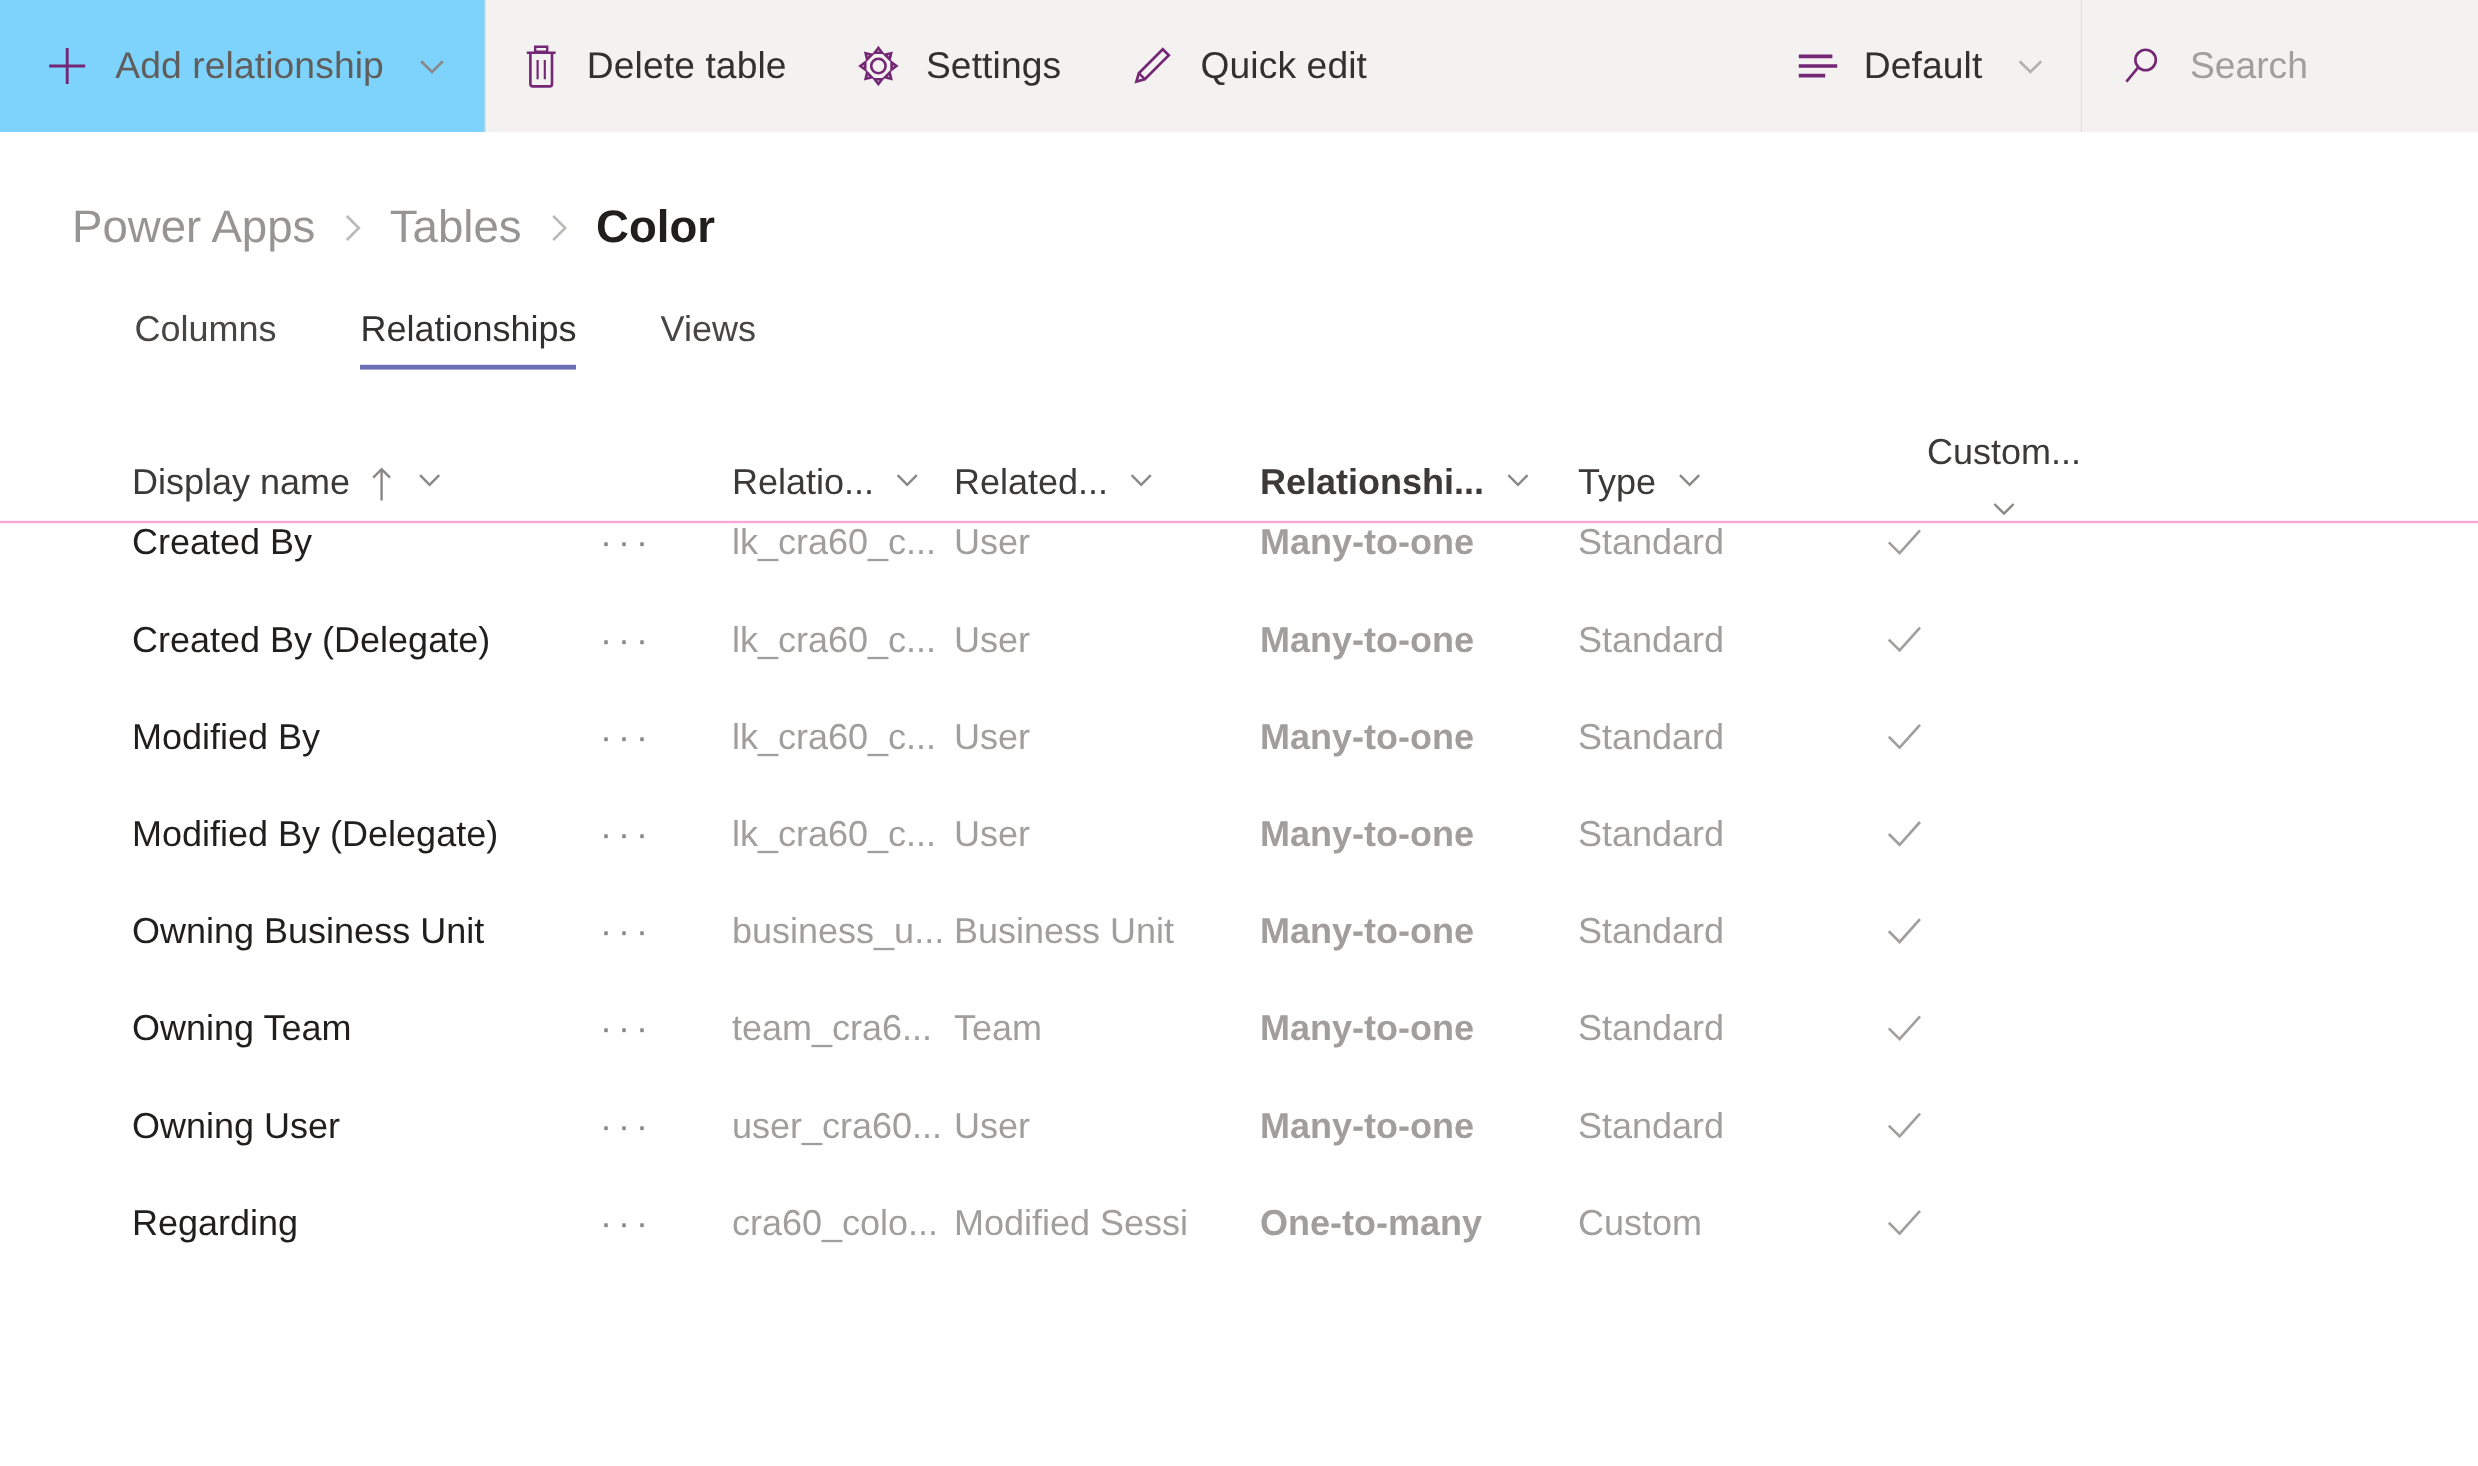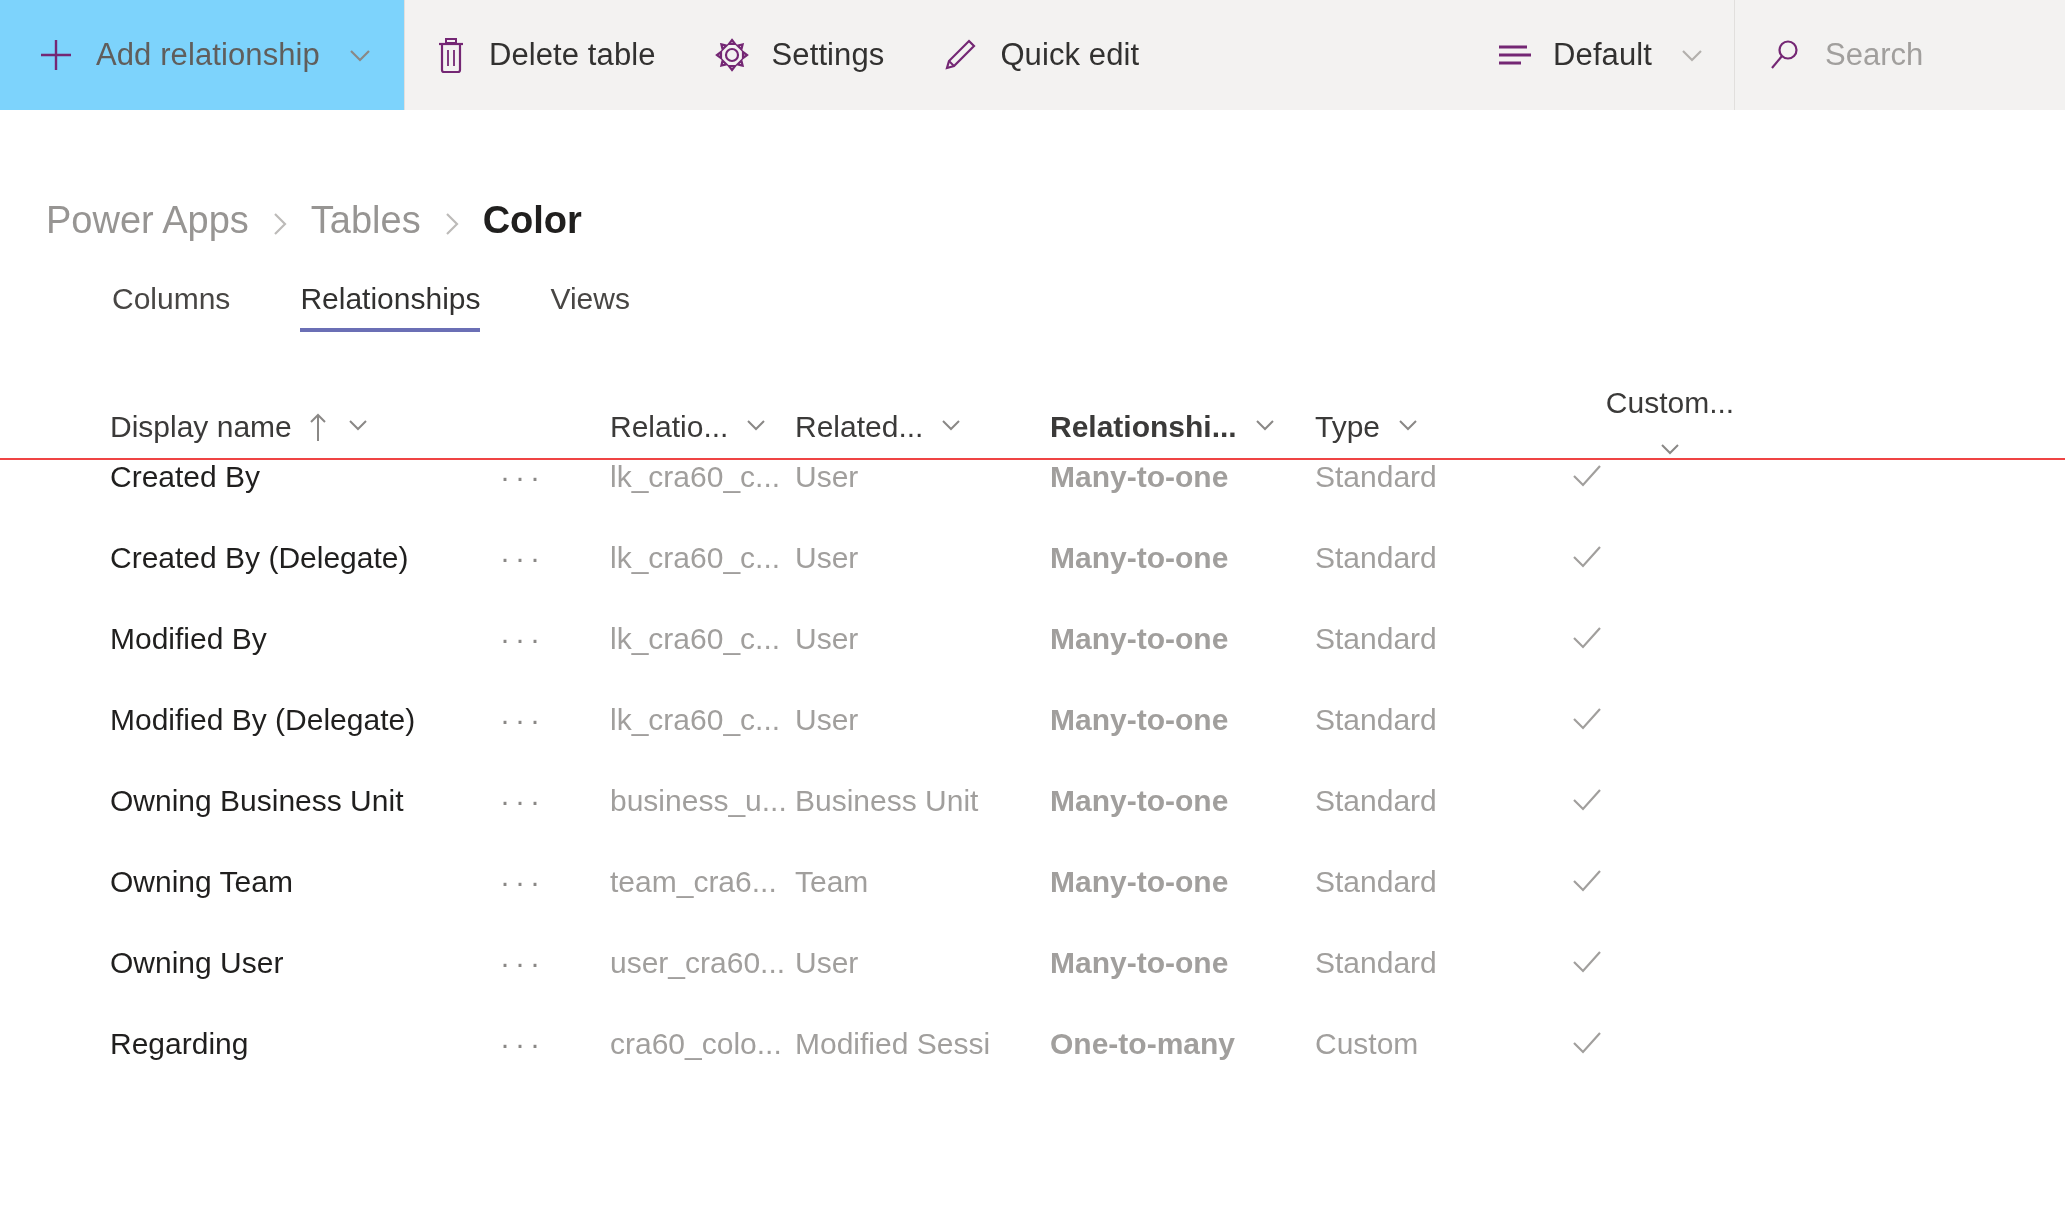--- a/index.html
+++ b/index.html
@@ -61,24 +61,24 @@
     color: #a19f9d;
   }
   .icon { display: inline-flex; align-items: center; justify-content: center; }
 
   
   #page {
     padding: 0 0 0 0;
   }
   #breadcrumb {
     display: flex;
-    align-items: flex-end;
+    align-items: center;
     gap: 18px;
-    padding: 0 0 0 46px;
-    margin-top: 76px;
+    padding: 0 0 0 60px;
+    margin-top: 52px;
     height: 56px;
     font-size: 38px;
   }
   .crumb { color: #979593; cursor: pointer; white-space: nowrap; }
   .crumb.current { color: #201f1e; font-weight: bold; cursor: default; }
   .crumb-sep { color: #bdbbb9; font-size: 32px; display: inline-flex; align-items: center; }
 
   #tabs {
     display: flex;
     align-items: flex-end;
@@ -101,21 +101,21 @@
     border-bottom-color: #6b6fb5;
   }
 
   
   #grid { margin-top: 64px; }
   #grid-header {
     display: flex;
     align-items: center;
     height: 64px;
     padding-left: 110px;
-    border-bottom: 2px solid #ef4444;
+    border-bottom: 2px solid #f9a8d4;
   }
   .col-head {
     display: flex;
     align-items: center;
     gap: 14px;
     font-size: 30px;
     color: #3b3a39;
     cursor: pointer;
     white-space: nowrap;
     overflow: hidden;

